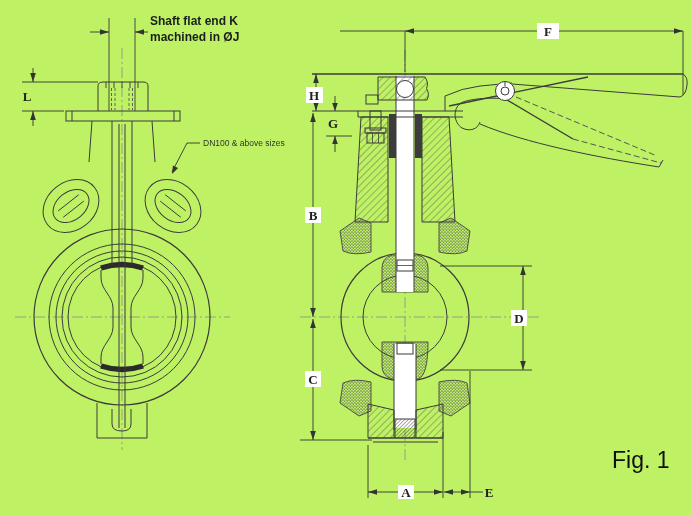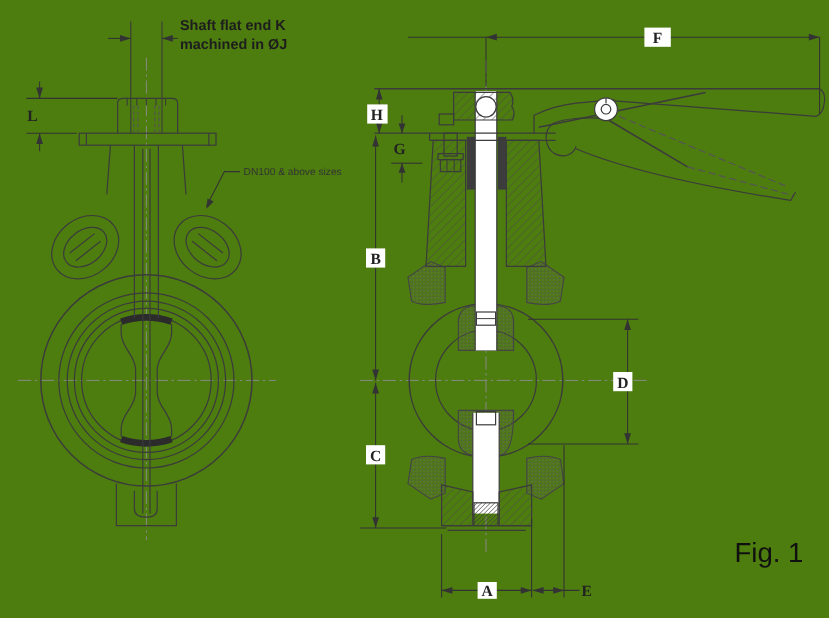--- a/index.html
+++ b/index.html
@@ -1,16 +1,16 @@
 <!DOCTYPE html>
 <html><head>
 <meta charset="utf-8">
 <style>
   html,body{margin:0;padding:0;background:#fff;}
-  .canvas{position:relative;width:691px;height:515px;background:#4d7c0f;overflow:hidden;
+  .canvas{position:relative;width:691px;height:515px;background:#bef264;overflow:hidden;
           font-family:"Liberation Sans",sans-serif;}
   svg text{user-select:none;}
   .dim{font-family:"Liberation Serif",serif;font-weight:700;font-size:13px;fill:#222;}
   .note{font-family:"Liberation Sans",sans-serif;font-weight:600;font-size:12px;fill:#1d1d1d;}
   .small-note{font-family:"Liberation Sans",sans-serif;font-weight:400;font-size:8.5px;fill:#333;}
   .fig-caption{font-family:"Liberation Sans",sans-serif;font-weight:400;font-size:23px;fill:#101010;}
 </style>
 </head>
 <body>
 

